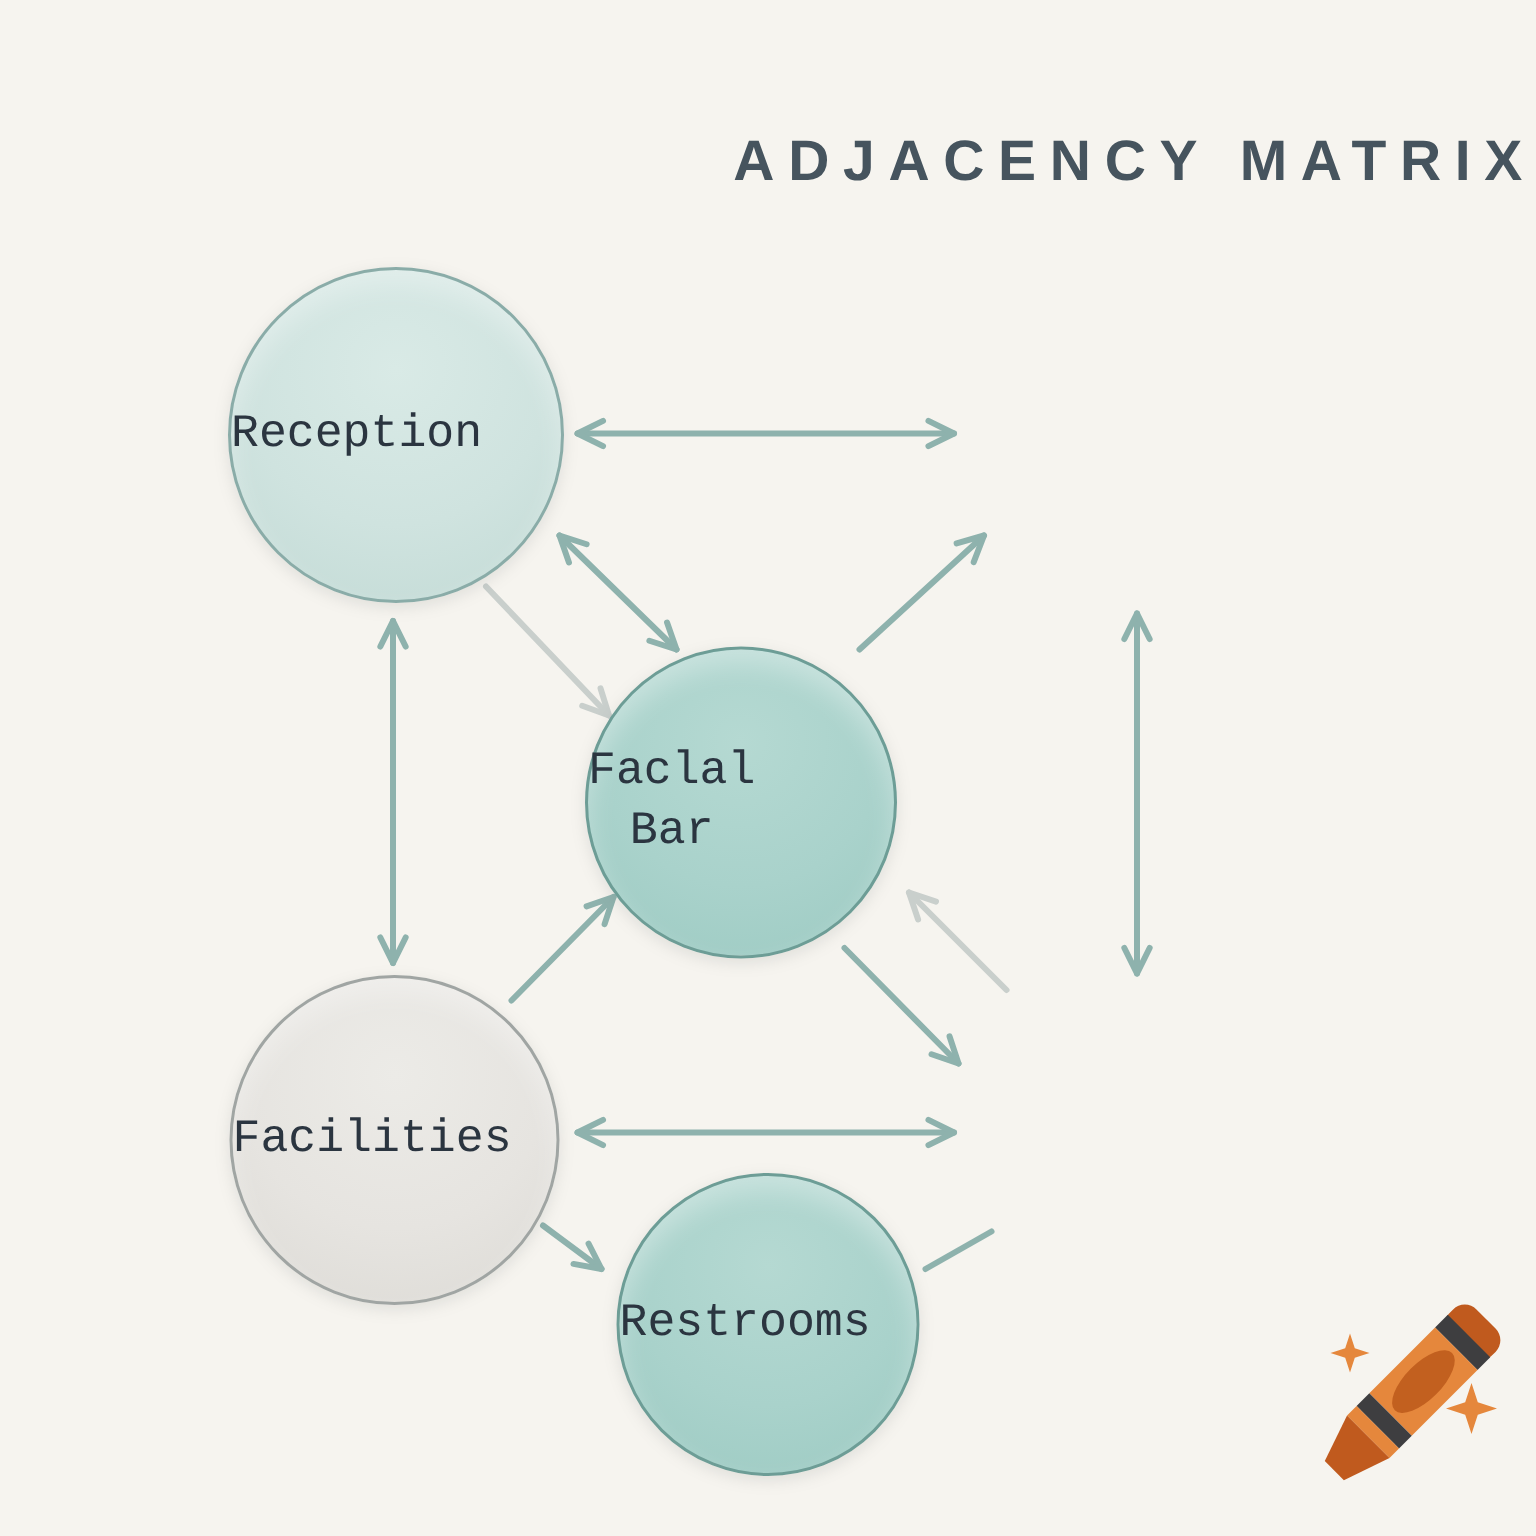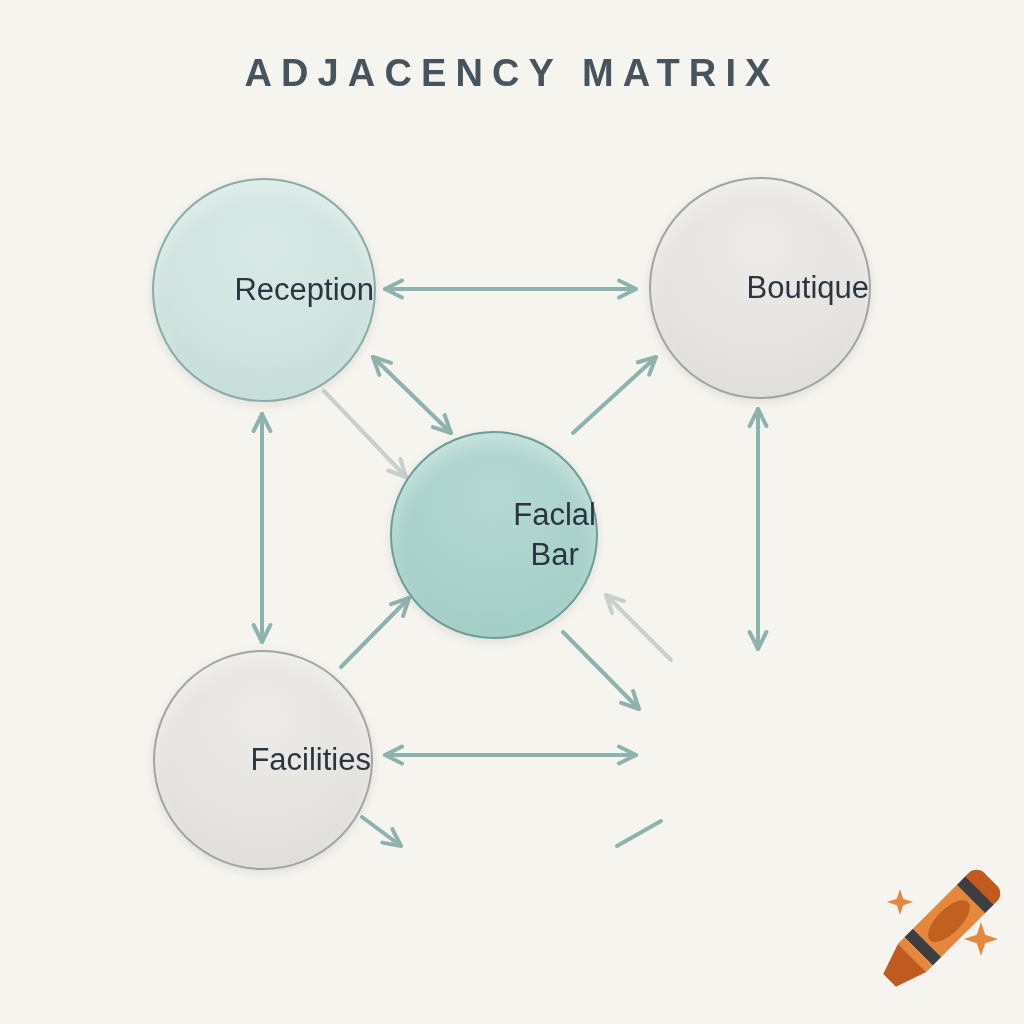--- a/index.html
+++ b/index.html
@@ -6,40 +6,41 @@
   body{
     width:1024px;height:1024px;
     background:#f6f4ef;
     font-family:"Liberation Sans", sans-serif;
     position:relative;
     overflow:hidden;
   }
   .canvas{position:absolute;inset:0;}
   .page-title{
     position:absolute;
-    top:52px;left:0;right:0;
+    top:87px;left:0;right:0;
     margin:0;
-    text-align:center;
+    text-align:right;
     font-size:38px;
     font-weight:600;
     letter-spacing:0.24em;
     color:#46545e;
   }
   #edge-layer{
     position:absolute;left:0;top:0;
     width:1024px;height:1024px;
   }
   .node{
     position:absolute;
     border-radius:50%;
     display:flex;
     align-items:center;
-    justify-content:flex-end;
+    justify-content:flex-start;
     box-sizing:border-box;
     box-shadow:0 3px 10px rgba(120,130,125,0.18), inset 0 10px 18px rgba(255,255,255,0.35);
+    font-family:Liberation Mono, monospace;
   }
   .node--light-teal{
     background:radial-gradient(circle at 50% 30%, #d9eae6 0%, #cfe3df 55%, #c2dad5 100%);
     border:2px solid #8aaca8;
   }
   .node--teal{
     background:radial-gradient(circle at 50% 30%, #b5d9d2 0%, #a9d2cb 55%, #9ccac2 100%);
     border:2px solid #6d9d96;
   }
   .node--gray{
@@ -122,29 +123,29 @@
         <polyline points="392.37127689653107,829.0723558164858 401,846 382.3048844820203,842.6099180291037" fill="none" stroke="#8eb2ad" stroke-width="4" stroke-linecap="round" stroke-linejoin="round"></polyline>
       </g>
       <g>
         <line x1="617" y1="846" x2="661" y2="821" stroke="#8eb2ad" stroke-width="4" stroke-linecap="round"></line>
       </g>
     </svg>
 
   <div class="node node--light-teal" style="left: 152px; top: 178px; height: 224px; width: 224px;">
     <span class="node-label">Reception</span>
   </div>
-  <div class="node node--gray" style="left: 649px; top: 177px; height: 222px; width: 222px;">
-    <span class="node-label">Boutique</span>
-  </div>
   <div class="node node--teal" style="left: 390px; top: 431px; height: 208px; width: 208px;">
     <span class="node-label">Faclal
 Bar</span>
   </div>
   <div class="node node--gray" style="left: 153px; top: 650px; height: 220px; width: 220px;">
     <span class="node-label">Facilities</span>
+  </div>
+  <div class="node node--teal" style="left: 411px; top: 782px; height: 202px; width: 202px;">
+    <span class="node-label">Restrooms</span>
   </div>
 
   <svg class="watermark" viewBox="0 0 156 172">
     <path class="spark" d="M34 43 L37.2 52.8 L47 56 L37.2 59.2 L34 69 L30.8 59.2 L21 56 L30.8 52.8 Z"></path>
     <path class="spark" d="M115 76 L119.2 88.8 L132 93 L119.2 97.2 L115 110 L110.8 97.2 L98 93 L110.8 88.8 Z"></path>
     <g transform="translate(78,80) rotate(45)">
       <rect class="crayon-dark" x="-20" y="-66" width="40" height="26" rx="11"></rect>
       <rect class="crayon-stripe" x="-20" y="-50" width="40" height="12"></rect>
       <rect class="crayon-body" x="-20" y="-38" width="40" height="62"></rect>
       <ellipse class="crayon-oval" cx="0" cy="-7" rx="12" ry="27"></ellipse>

